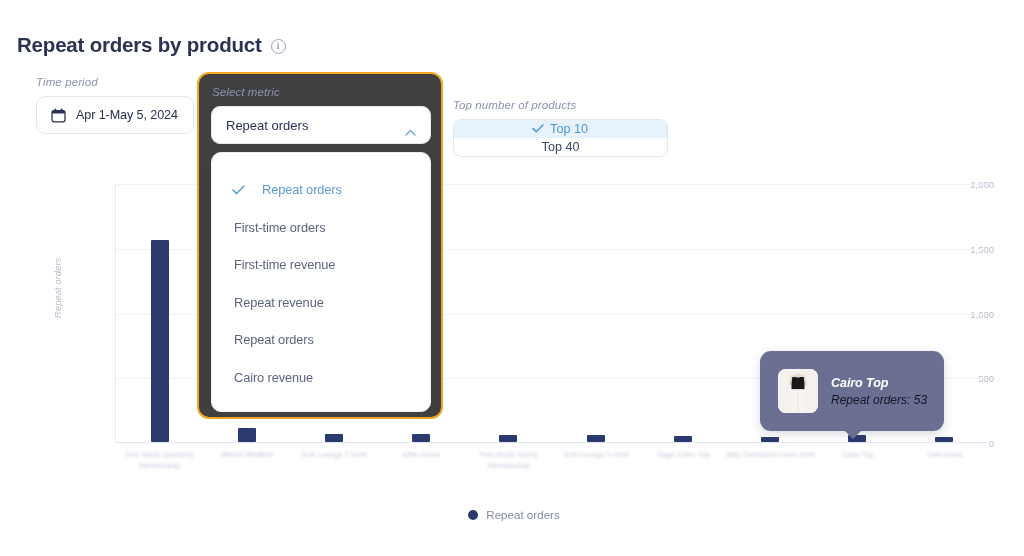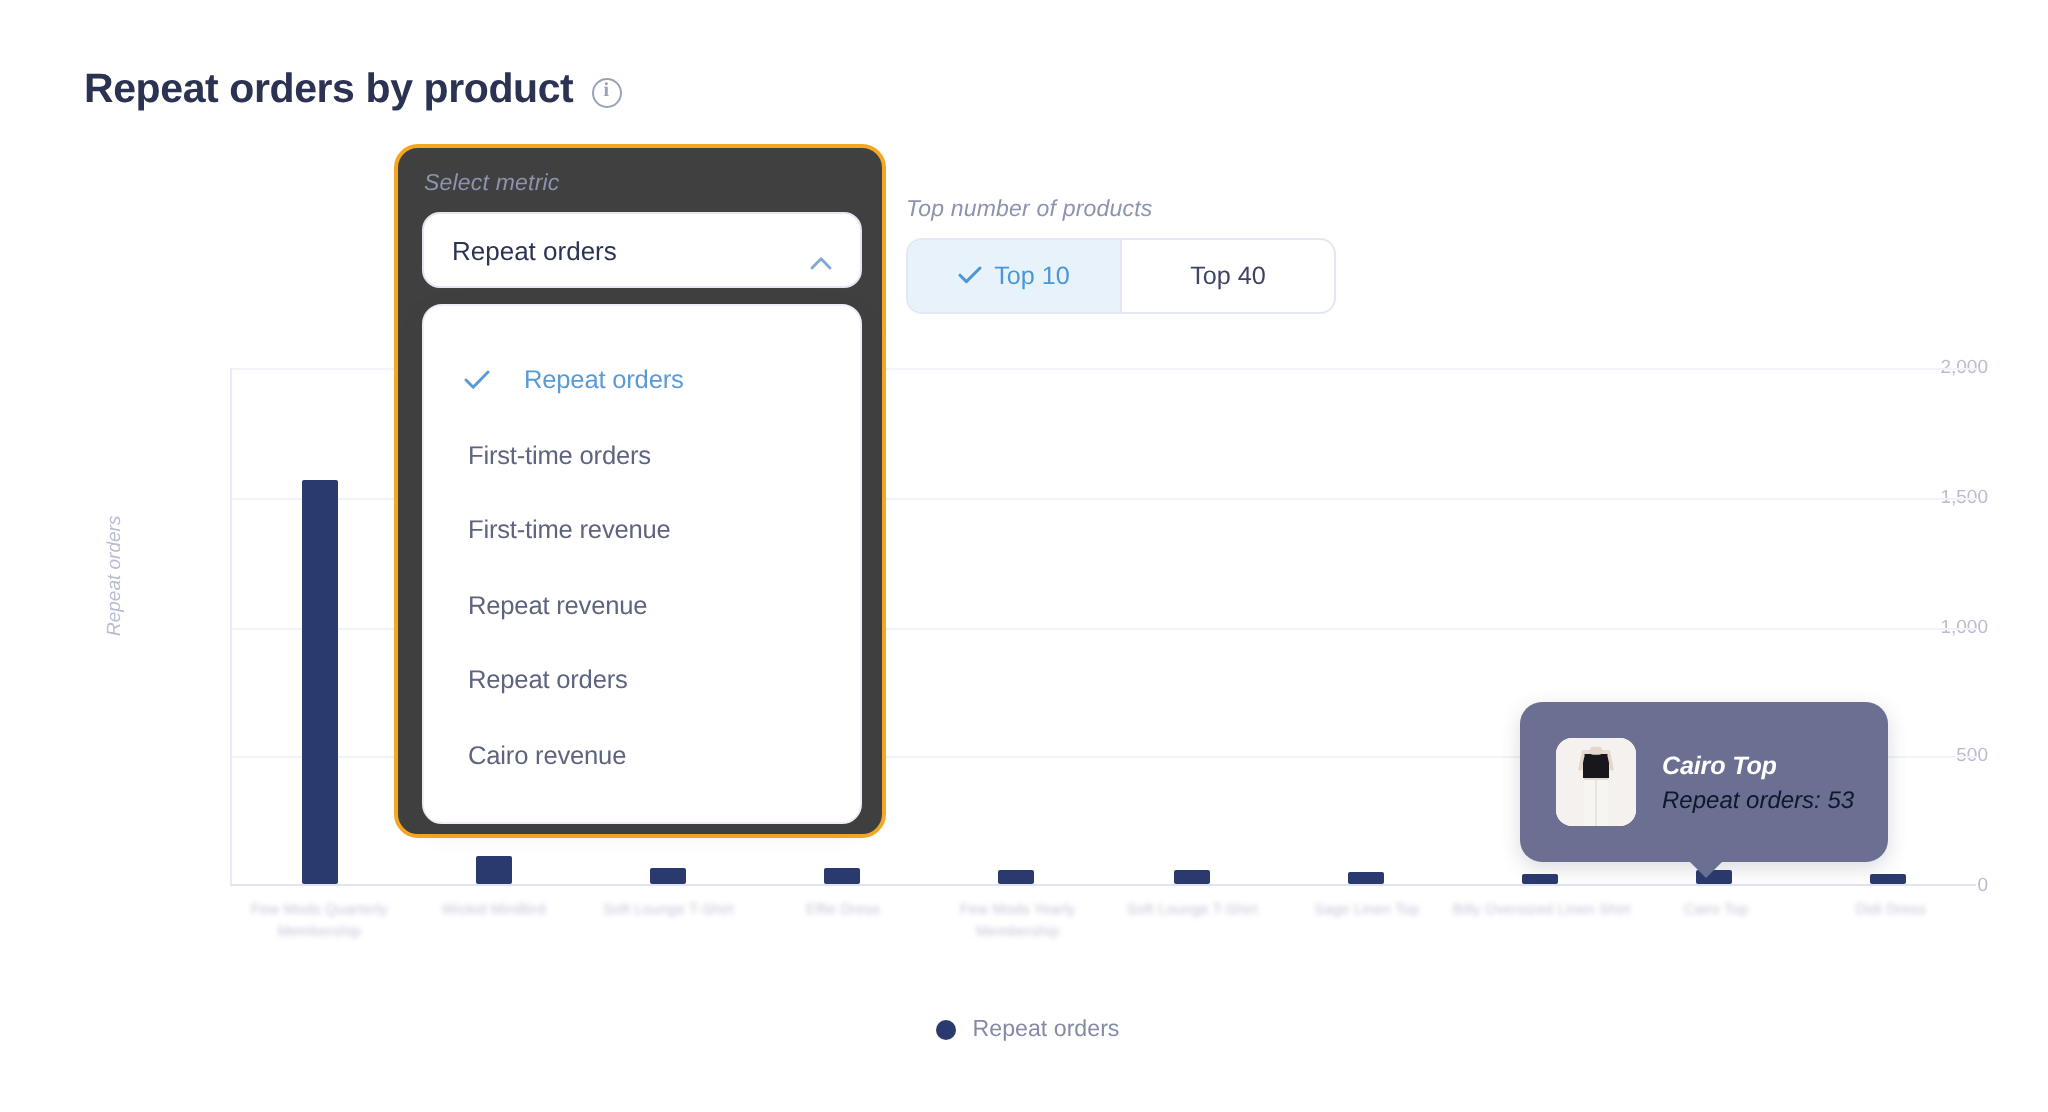--- a/index.html
+++ b/index.html
@@ -14,21 +14,21 @@
     position: absolute;
     left: 0; top: 0;
     width: 1024px; height: 556px;
     background: #ffffff;
     border-radius: 26px;
     overflow: hidden;
   }
 
   
   #title-row {
-    position: absolute; left: 42px; top: 33px;
+    position: absolute; left: 17px; top: 33px;
     display: flex; align-items: center; gap: 9px;
   }
   #page-title {
     font-size: 20.5px; font-weight: bold;
     letter-spacing: -0.2px;
     color: #2b3252;
   }
   .info-icon {
     width: 15px; height: 15px; border-radius: 50%;
     border: 1.3px solid #9aa1bd;
@@ -107,20 +107,21 @@
   }
 
   
   #topn-group { position: absolute; left: 453px; top: 76px; margin-top: 23px; }
   #topn-seg {
     margin-top: 8px;
     display: flex; height: 38px;
     border: 1px solid #e3e7f1; border-radius: 8px;
     overflow: hidden; background: #fff;
     width: 215px;
+    flex-direction: column;
   }
   .seg {
     flex: 1;
     display: flex; align-items: center; justify-content: center;
     gap: 6px;
     font-size: 12.6px; color: #3e4564;
     border-right: 1px solid #e3e7f1;
   }
   .seg:last-child { border-right: none; }
   .seg.active {
@@ -236,20 +237,34 @@
 </head>
 <body>
 
 <div id="card">
 
   <div id="title-row">
     <div id="page-title">Repeat orders by product</div>
     <div class="info-icon">i</div>
   </div>
 
+  <div id="time-period-group">
+    <div class="ctl-label">Time period</div>
+    <div id="date-pill">
+      <span class="cal">
+        <svg width="15" height="15" viewBox="0 0 15 15">
+          <rect x="1" y="2.6" width="13" height="11.2" rx="2" fill="none" stroke="#2b3252" stroke-width="1.3"></rect>
+          <rect x="1" y="2.6" width="13" height="3" rx="1.3" fill="#2b3252"></rect>
+          <rect x="3.6" y="0.6" width="1.5" height="3.2" rx="0.7" fill="#2b3252"></rect>
+          <rect x="9.9" y="0.6" width="1.5" height="3.2" rx="0.7" fill="#2b3252"></rect>
+        </svg>
+      </span>
+      <span id="date-value">Apr 1-May 5, 2024</span>
+    </div>
+  </div>
 
   <div id="metric-highlight">
     <div id="metric-label" class="ctl-label">Select metric</div>
 
     <div id="metric-box">
       <span id="metric-value">Repeat orders</span>
       <span class="chevron-up">
         <svg width="11" height="7" viewBox="0 0 11 7">
           <polyline points="1,6 5.5,1.4 10,6" fill="none" stroke="#7fa8d4" stroke-width="1.4" stroke-linecap="round" stroke-linejoin="round"></polyline>
         </svg>

